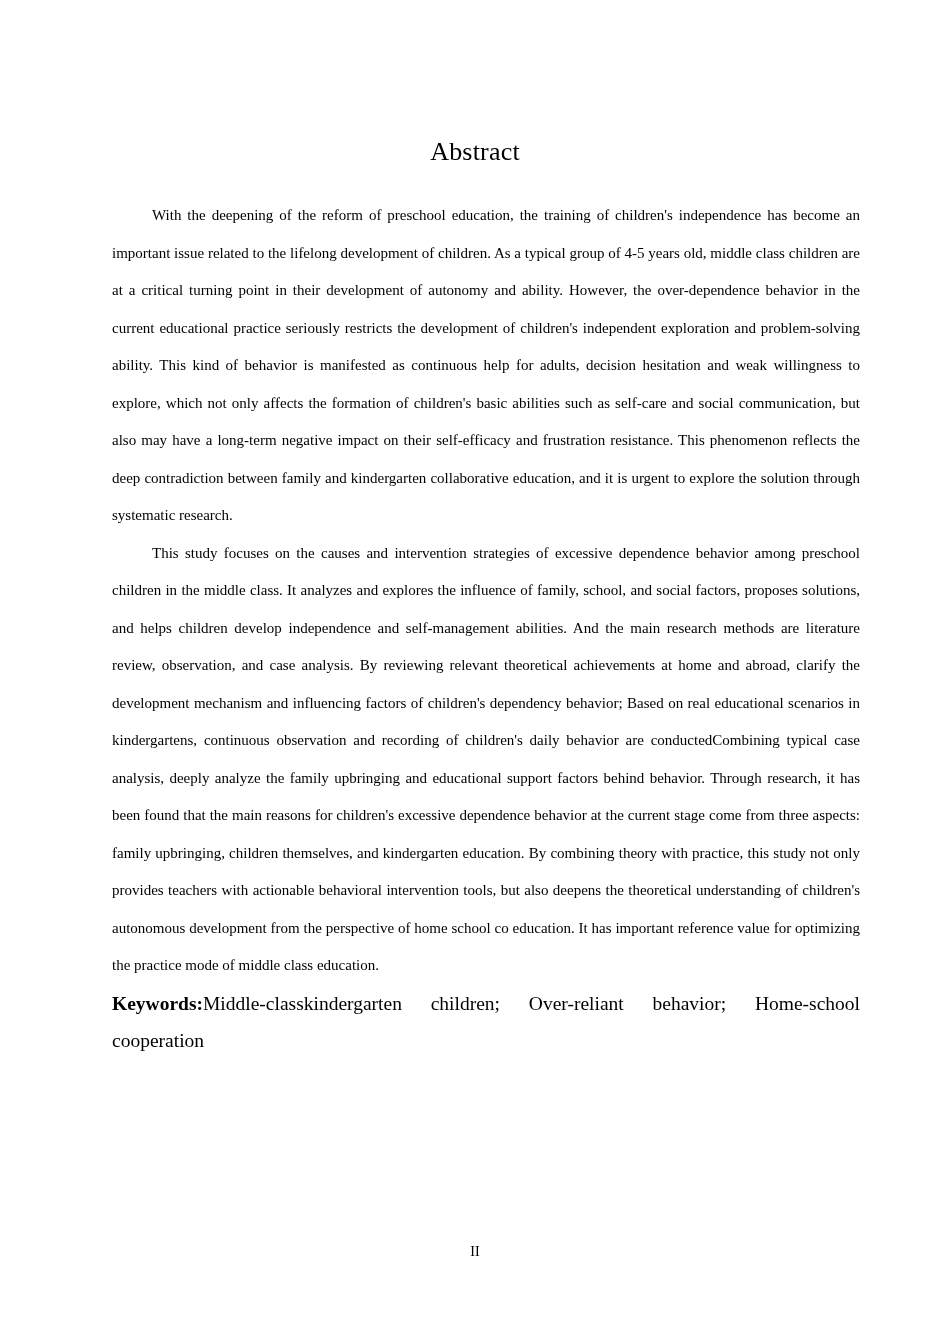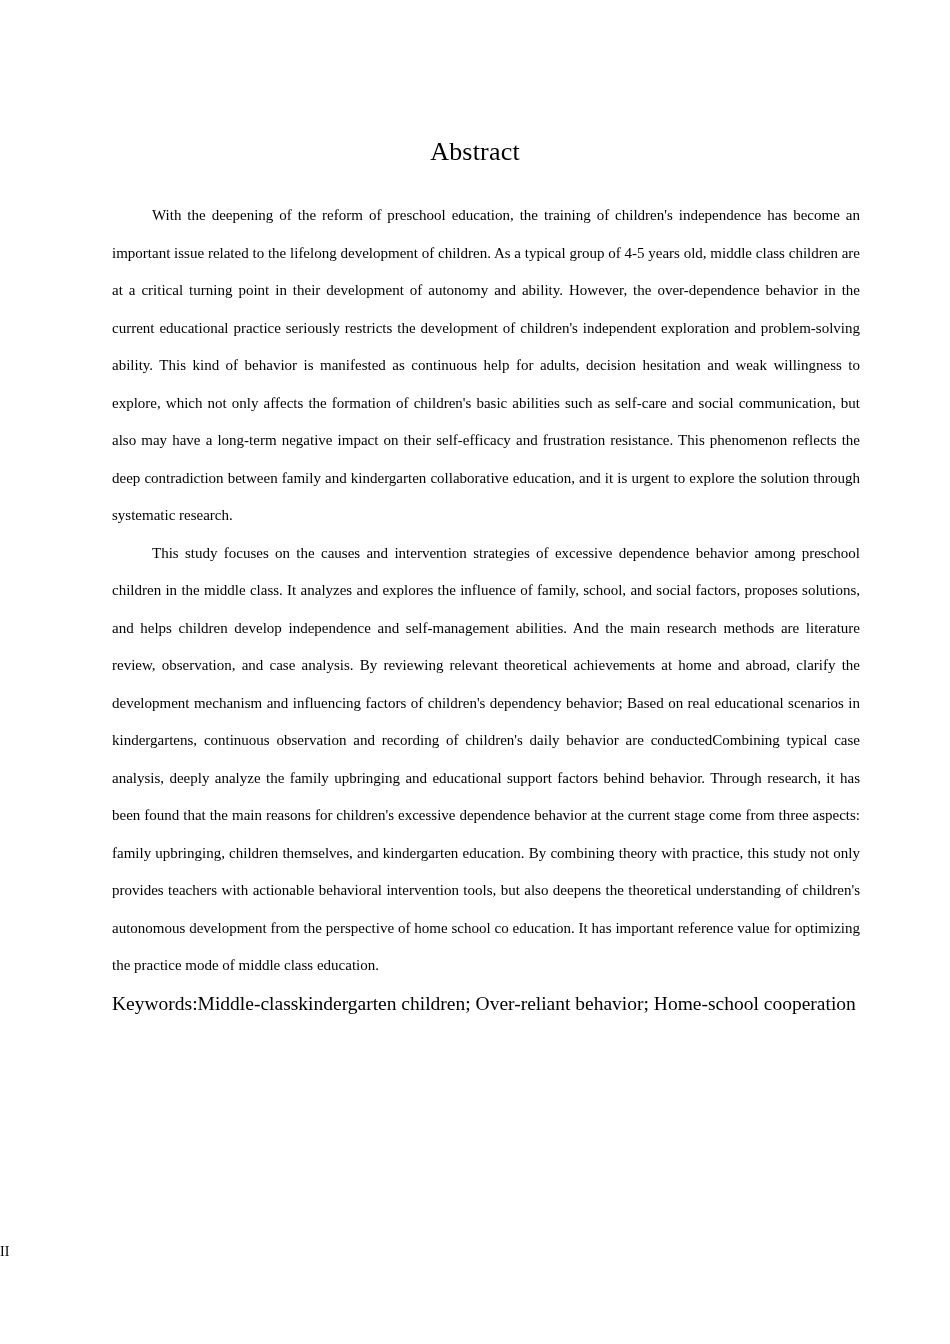--- a/index.html
+++ b/index.html
@@ -53,27 +53,28 @@
   .keywords {
     margin: 0;
     text-align: justify;
     text-justify: inter-word;
     text-align-last: left;
     font-size: 19.5px;
     line-height: 37.5px;
     text-indent: 0;
   }
   .kw-label {
-    font-weight: normal;
+    font-weight: bold;
   }
   .page-number {
     position: absolute;
     top: 1243px;
     left: 0;
     width: 950px;
+    text-align: center;
     font-size: 14px;
     line-height: 18px;
   }
 </style>
 </head>
 <body>
 
 <div class="page">
 
   <h1 class="doc-title">Abstract</h1>

